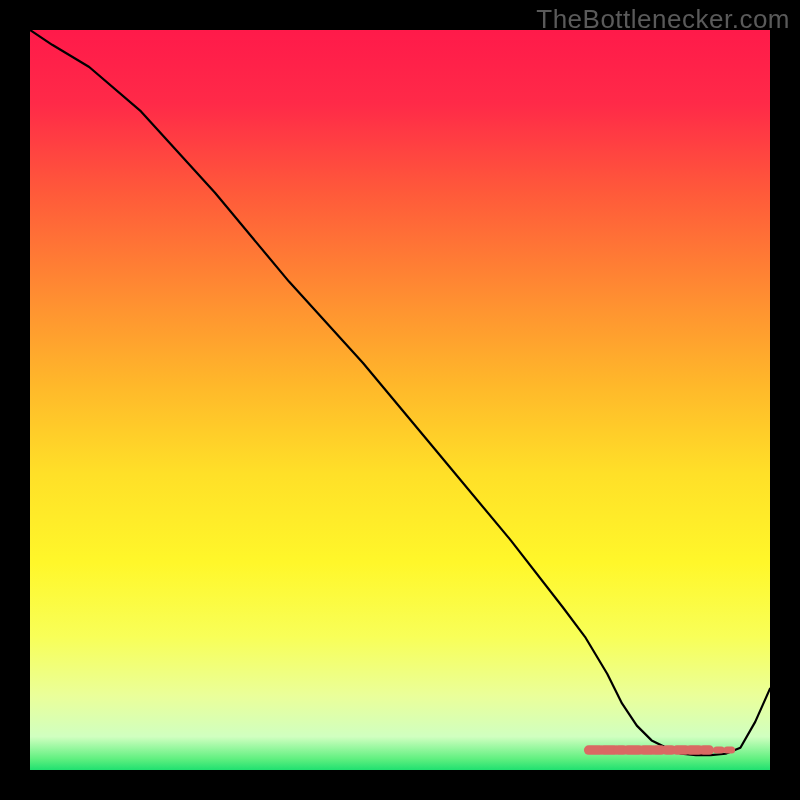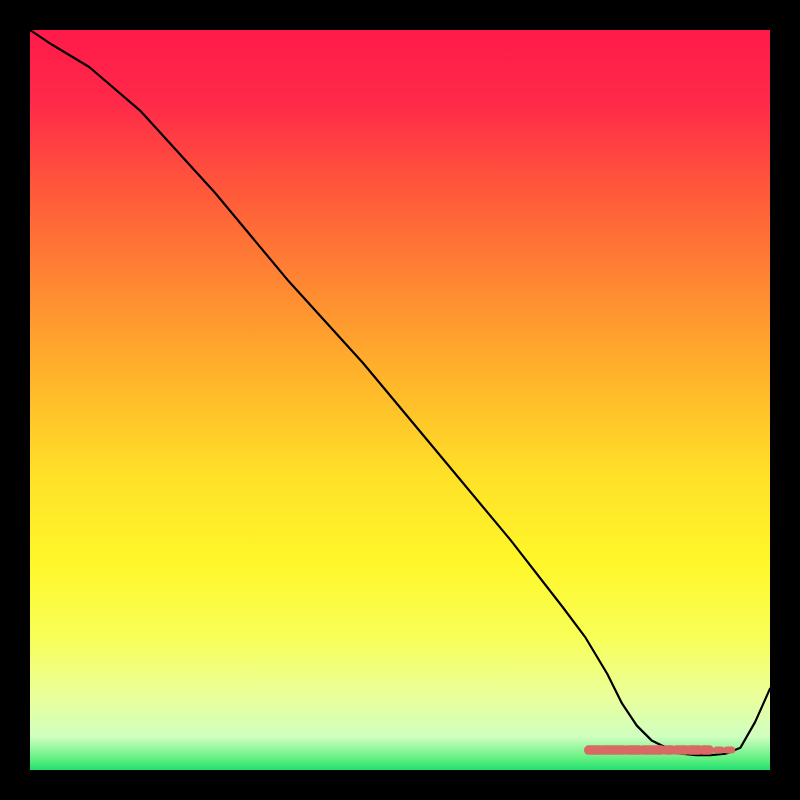--- a/index.html
+++ b/index.html
@@ -49,20 +49,21 @@
     top: 0;
     width: 100%;
     height: 100%;
   }
 </style>
 </head>
 <body>
 
 <div class="frame">
 
+  <div class="watermark">TheBottlenecker.com</div>
 
   <div class="plot-area">
     <svg class="gradient-bg" viewBox="0 0 100 100" preserveAspectRatio="none">
       <defs>
         <linearGradient id="bg-grad" x1="0" y1="0" x2="0" y2="1">
             <stop offset="0%" stop-color="#ff1a4a"></stop>
             <stop offset="10%" stop-color="#ff2a48"></stop>
             <stop offset="22%" stop-color="#ff5a3a"></stop>
             <stop offset="35%" stop-color="#ff8a32"></stop>
             <stop offset="48%" stop-color="#ffb82a"></stop>

